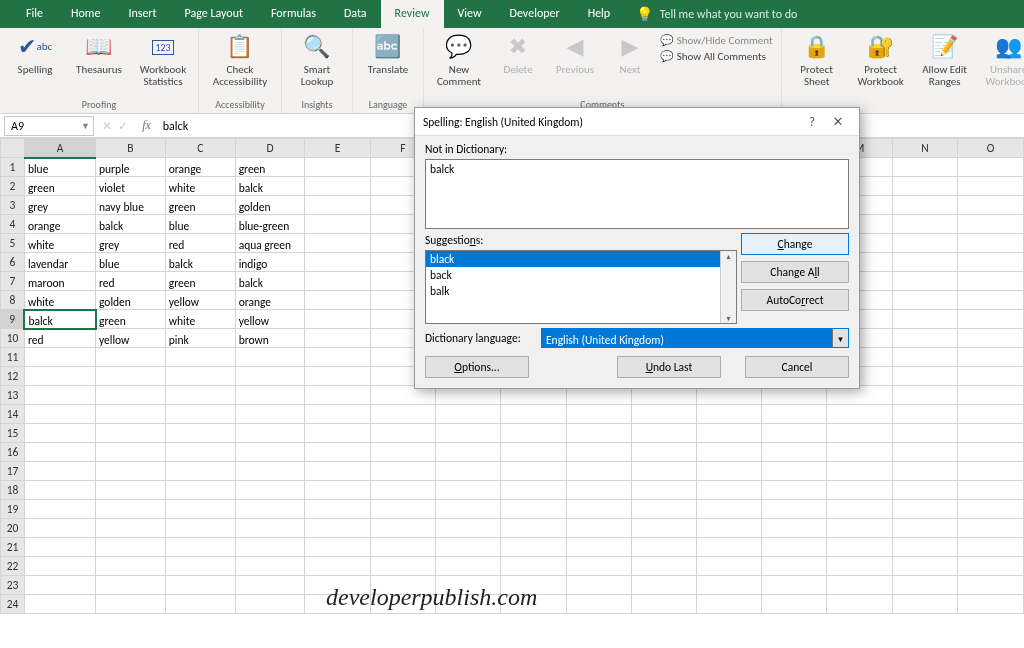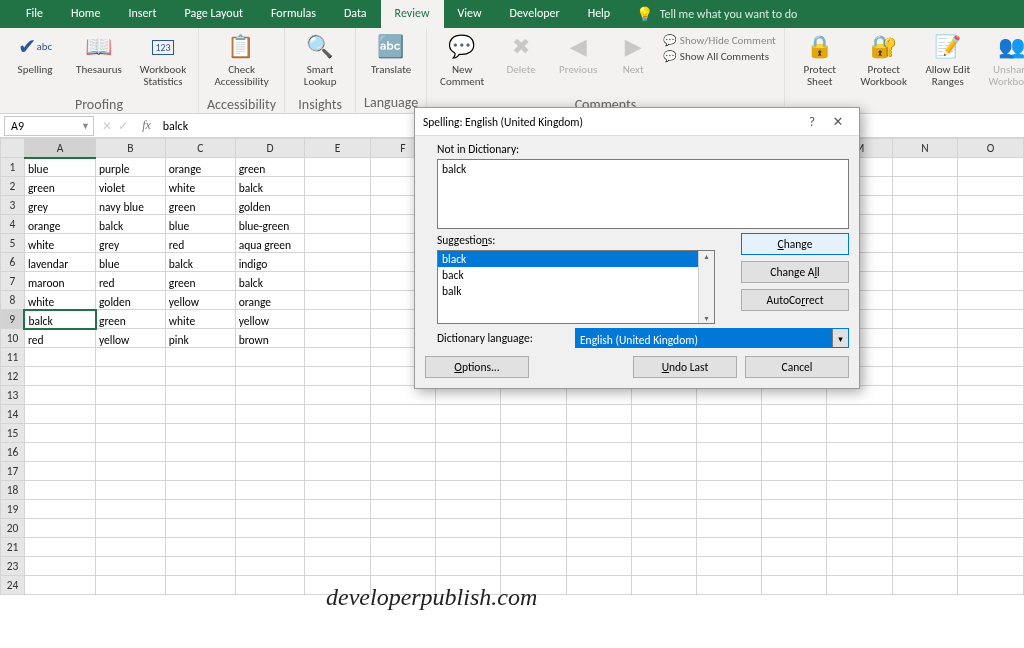--- a/index.html
+++ b/index.html
@@ -13,21 +13,21 @@
   .tabs .tell-me .bulb { margin-right: 6px; font-size: 14px; }
 
   
   .ribbon { background: #f3f2f1; border-bottom: 1px solid #d4d4d4; display: flex; height: 86px; font-size: 11px; color: #444; }
   .group { display: flex; flex-direction: column; align-items: center; justify-content: space-between; padding: 4px 8px 2px; border-right: 1px solid #e1e1e1; }
   .group-items { display: flex; gap: 10px; align-items: flex-start; }
   .ritem { display: flex; flex-direction: column; align-items: center; width: 54px; text-align: center; line-height: 1.1; gap: 2px; cursor: default; }
   .ritem .ico { width: 30px; height: 30px; display: flex; align-items: center; justify-content: center; font-size: 22px; color: #2b579a; }
   .ritem.disabled { color: #b0b0b0; }
   .ritem.disabled .ico { color: #c8c8c8; }
-  .group-label { color: #666; font-size: 14px; margin-top: 8px; }
+  .group-label { color: #666; font-size: 10px; margin-top: 8px; }
   .stack { display: flex; flex-direction: column; gap: 3px; font-size: 11px; color: #888; }
   .stack .row { display: flex; align-items: center; gap: 3px; }
 
   
   .fbar { display: flex; align-items: center; height: 24px; border-bottom: 1px solid #d4d4d4; font-size: 12px; background:#fff; }
   .namebox { width: 90px; border: 1px solid #c8c8c8; height: 20px; margin: 0 2px 0 4px; display:flex; align-items:center; padding-left:6px; background:#fff; }
   .namebox .dd { margin-left:auto; color:#888; padding-right:3px; font-size:9px; }
   .fbar .fxbtn { padding: 0 8px; color: #777; font-family: Georgia, serif; font-style: italic; }
   .fbar .cellval { padding-left: 4px; }
 
@@ -46,21 +46,21 @@
 
   
   .wm { position: absolute; top: 446px; left: 326px; font-family: "Segoe Script", "Comic Sans MS", cursive; font-size: 24px; color: #222; font-style: italic; }
 
   
   .dialog { position: absolute; left: 414px; top: 107px; width: 446px; background: #f0f0f0; border: 1px solid #9a9a9a; box-shadow: 3px 3px 12px rgba(0,0,0,.35); font-size: 11.5px; color:#000; }
   .dlg-title { display: flex; align-items: center; height: 28px; padding: 0 8px; background:#fff; border-bottom:1px solid #ddd; }
   .dlg-title .ttxt { flex: 1; }
   .dlg-title .wbtn { width: 26px; text-align: center; color:#555; font-size:13px; }
   .dlg-body { padding: 6px 10px 10px; }
-  .dlg-row { display: flex; align-items: flex-start; gap: 26px; margin-bottom: 4px; margin-left: 12px; }
+  .dlg-row { display: flex; align-items: flex-start; gap: 4px; margin-bottom: 4px; }
   .dlg-col { flex: 1; display:flex; flex-direction:column; }
   .btncol { width: 108px; display:flex; flex-direction:column; gap:6px; }
   .winbtn { height: 22px; background: #e1e1e1; border: 1px solid #adadad; font-size: 11.5px; cursor:default; text-align:center; display:flex; align-items:center; justify-content:center; }
   .winbtn.focus { border: 1px solid #0078d7; background:#e5f1fb; }
   .textbox { background:#fff; border:1px solid #7a7a7a; min-height:70px; padding:2px 4px; font-size:11.5px; }
   .listbox { background:#fff; border:1px solid #7a7a7a; height:74px; overflow:hidden; position:relative; }
   .listbox .opt { padding:1px 4px; }
   .listbox .opt.sel { background:#0078d7; color:#fff; }
   .listbox .sb { position:absolute; right:0; top:0; bottom:0; width:16px; background:#f0f0f0; border-left:1px solid #ccc; display:flex; flex-direction:column; justify-content:space-between; align-items:center; font-size:8px; color:#666; }
   .combo { display:flex; background:#fff; border:1px solid #7a7a7a; height:20px; align-items:flex-end; }
@@ -614,20 +614,38 @@
           <td></td>
           <td></td>
           <td></td>
           <td></td>
           <td></td>
           <td></td>
           <td></td>
           <td></td>
         </tr>
         <tr>
+          <th>22</th>
+          <td></td>
+          <td></td>
+          <td></td>
+          <td></td>
+          <td></td>
+          <td></td>
+          <td></td>
+          <td></td>
+          <td></td>
+          <td></td>
+          <td></td>
+          <td></td>
+          <td></td>
+          <td></td>
+          <td></td>
+        </tr>
+        <tr>
           <th>23</th>
           <td></td>
           <td></td>
           <td></td>
           <td></td>
           <td></td>
           <td></td>
           <td></td>
           <td></td>
           <td></td>
@@ -706,21 +724,21 @@
       <div class="combo sel" style="flex:1">
         <span class="cval">English (United Kingdom)</span>
         <span class="carrow">▾</span>
       </div>
     </div>
 
     <div class="bottom-row">
       <div class="winbtn">
           <span><span class="underline">O</span>ptions...</span>
         </div>
-      <div style="display:flex;gap:8px">
+      <div style="display:flex;gap:24px">
         <div class="winbtn">
             <span><span class="underline">U</span>ndo Last</span>
           </div>
         <div class="winbtn">Cancel</div>
       </div>
     </div>
   </div>
 </div>
 
 </body></html>

